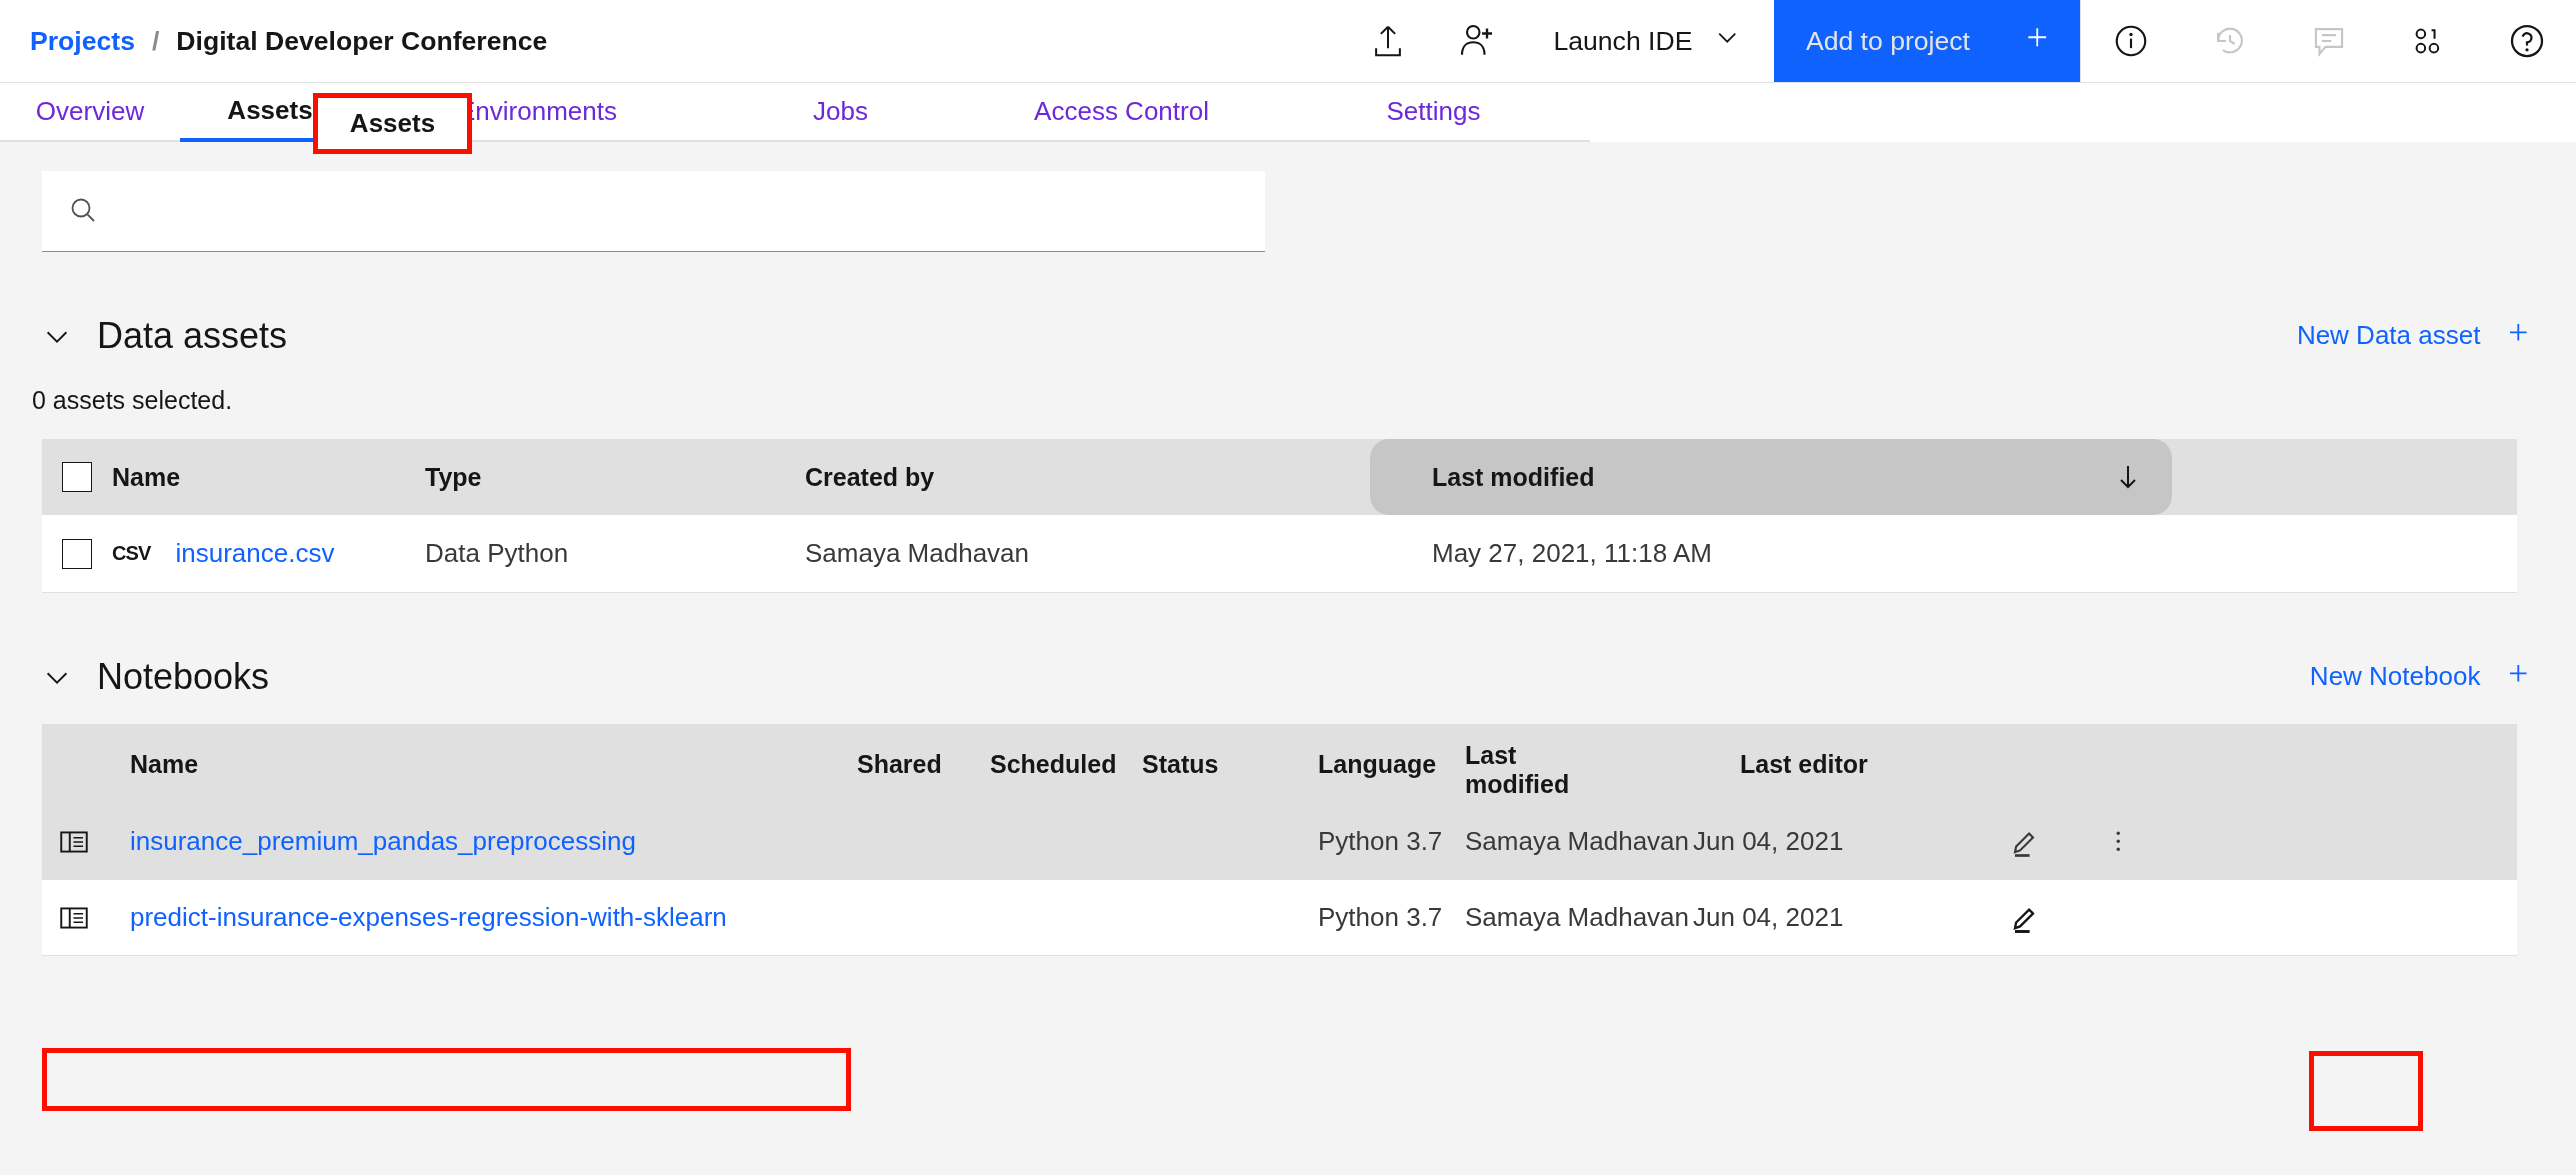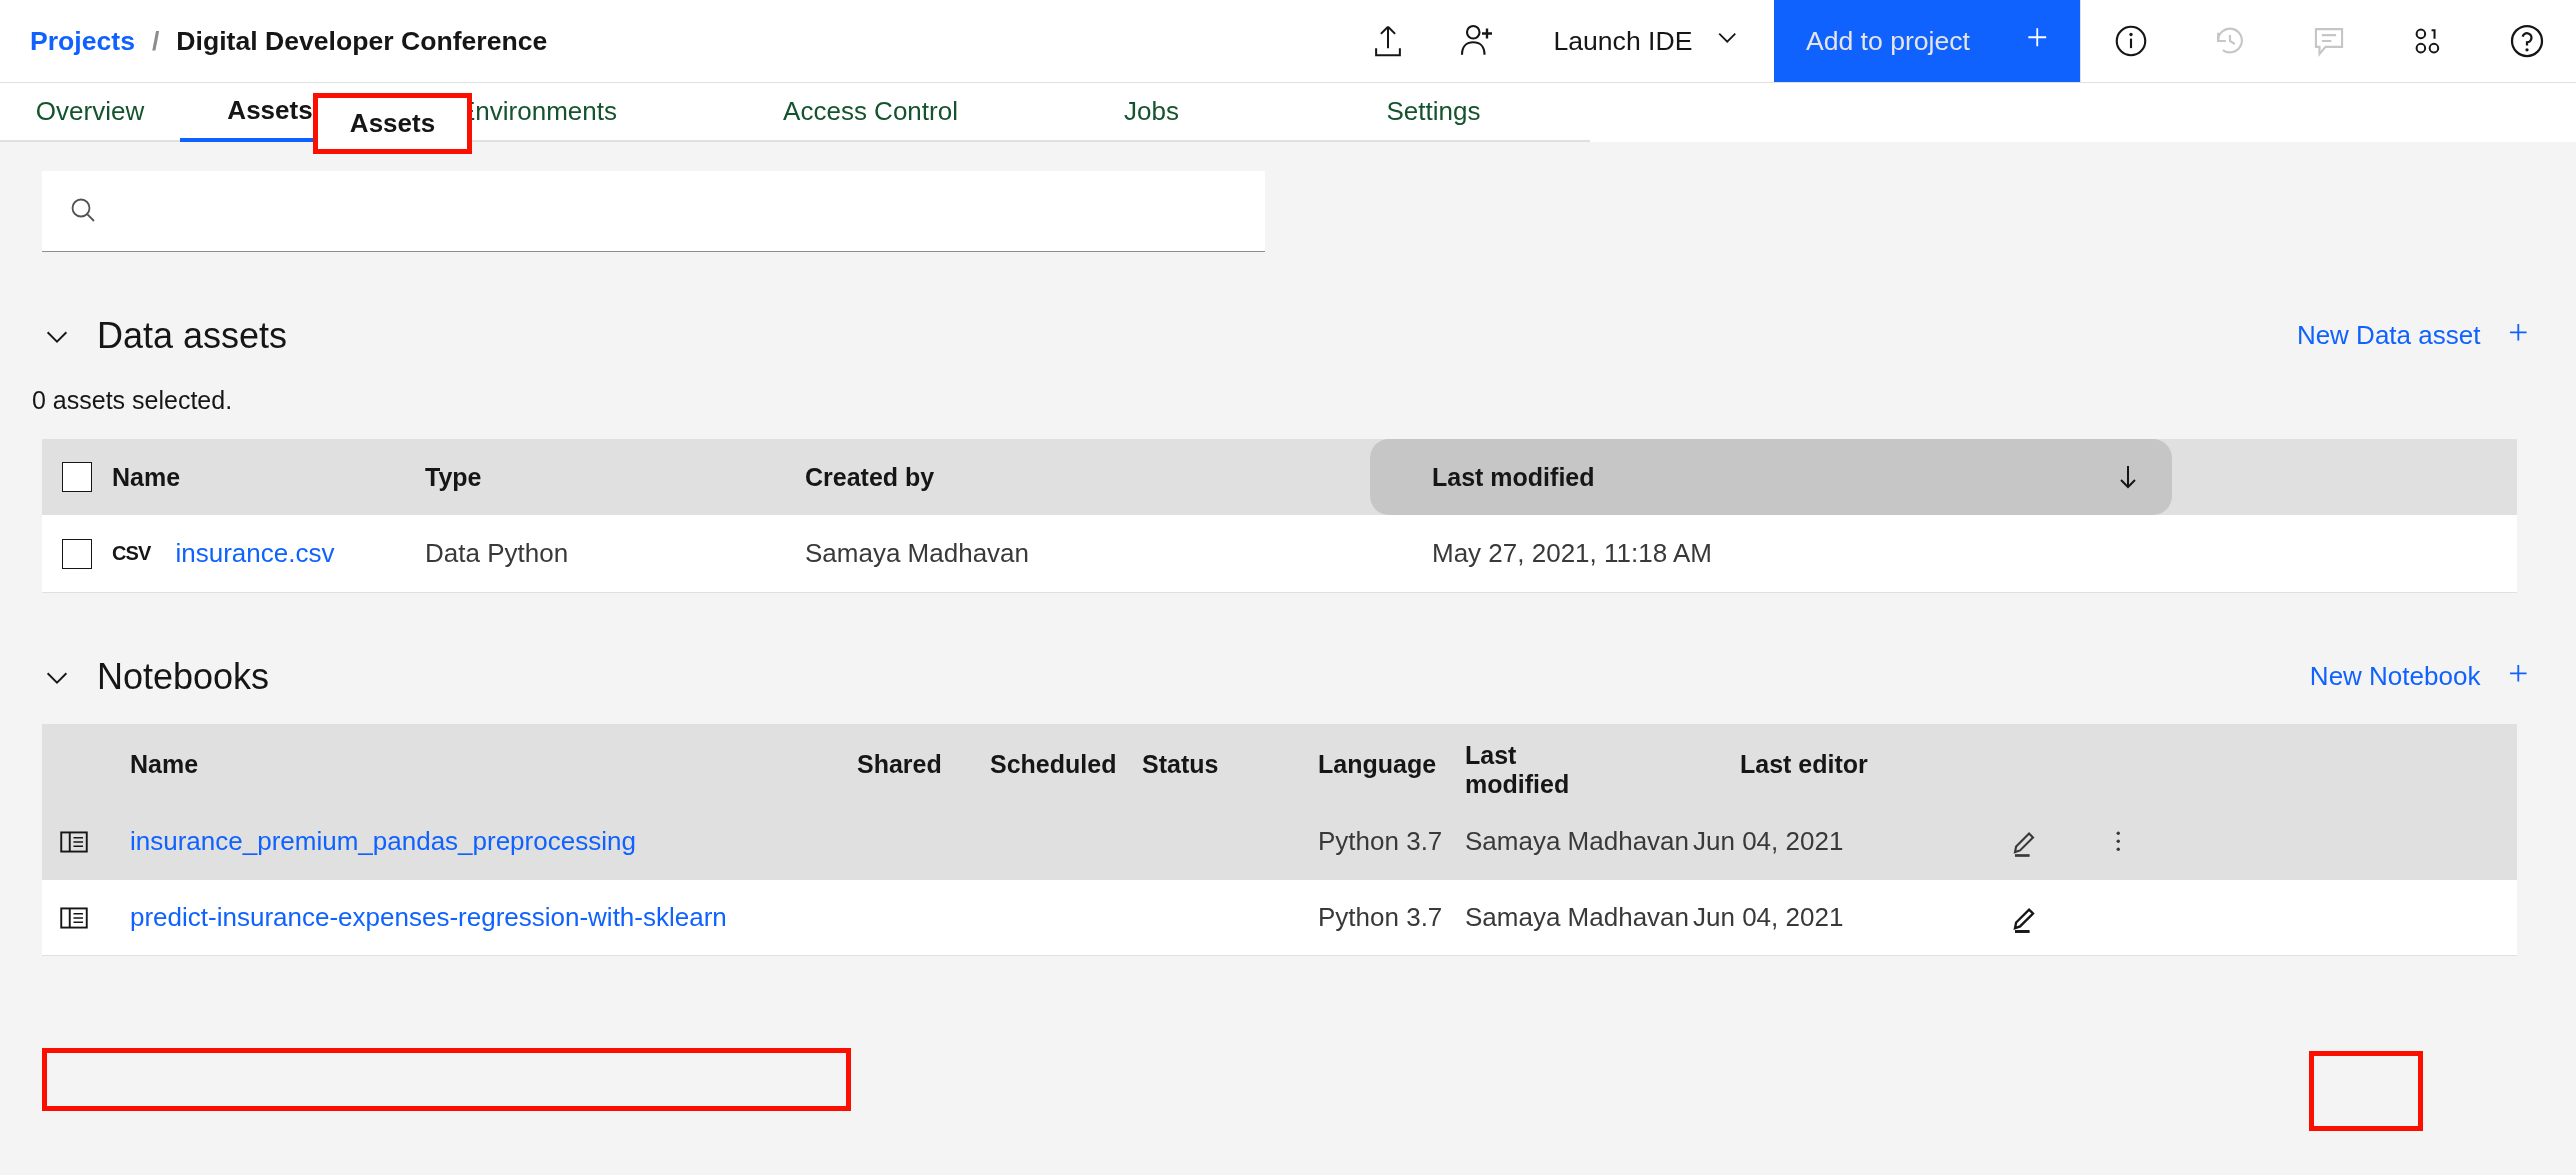--- a/index.html
+++ b/index.html
@@ -63,21 +63,21 @@
   
   .tabs {
     height: 59px;
     background: #ffffff;
     display: flex;
     position: relative;
   }
   .tab {
     display: flex; align-items: center; justify-content: center;
     font-size: 26px;
-    color: #14532d;
+    color: #6d28d9;
     border-bottom: 2.8px solid #e0e0e0;
     cursor: pointer;
     position: relative;
   }
   .tab.active {
     color: #161616;
     font-weight: bold;
     border-bottom: 4.7px solid #0f62fe;
   }
   .tab-overview    { width: 180px; }
@@ -295,22 +295,22 @@
         </div>
 
       </div>
     </div>
   </div>
 
   <div class="tabs">
     <div class="tab tab-overview">Overview</div>
     <div class="tab tab-assets active">Assets</div>
     <div class="tab tab-environments">Environments</div>
+    <div class="tab tab-jobs">Jobs</div>
     <div class="tab tab-access">Access Control</div>
-    <div class="tab tab-jobs">Jobs</div>
     <div class="tab tab-settings">Settings</div>
     <div class="tabs-filler"></div>
   </div>
 
   <div class="content">
 
     <div class="search-wrap">
       <div class="search-box">
         <span>
           <svg width="32" height="32" viewBox="0 0 32 32">

